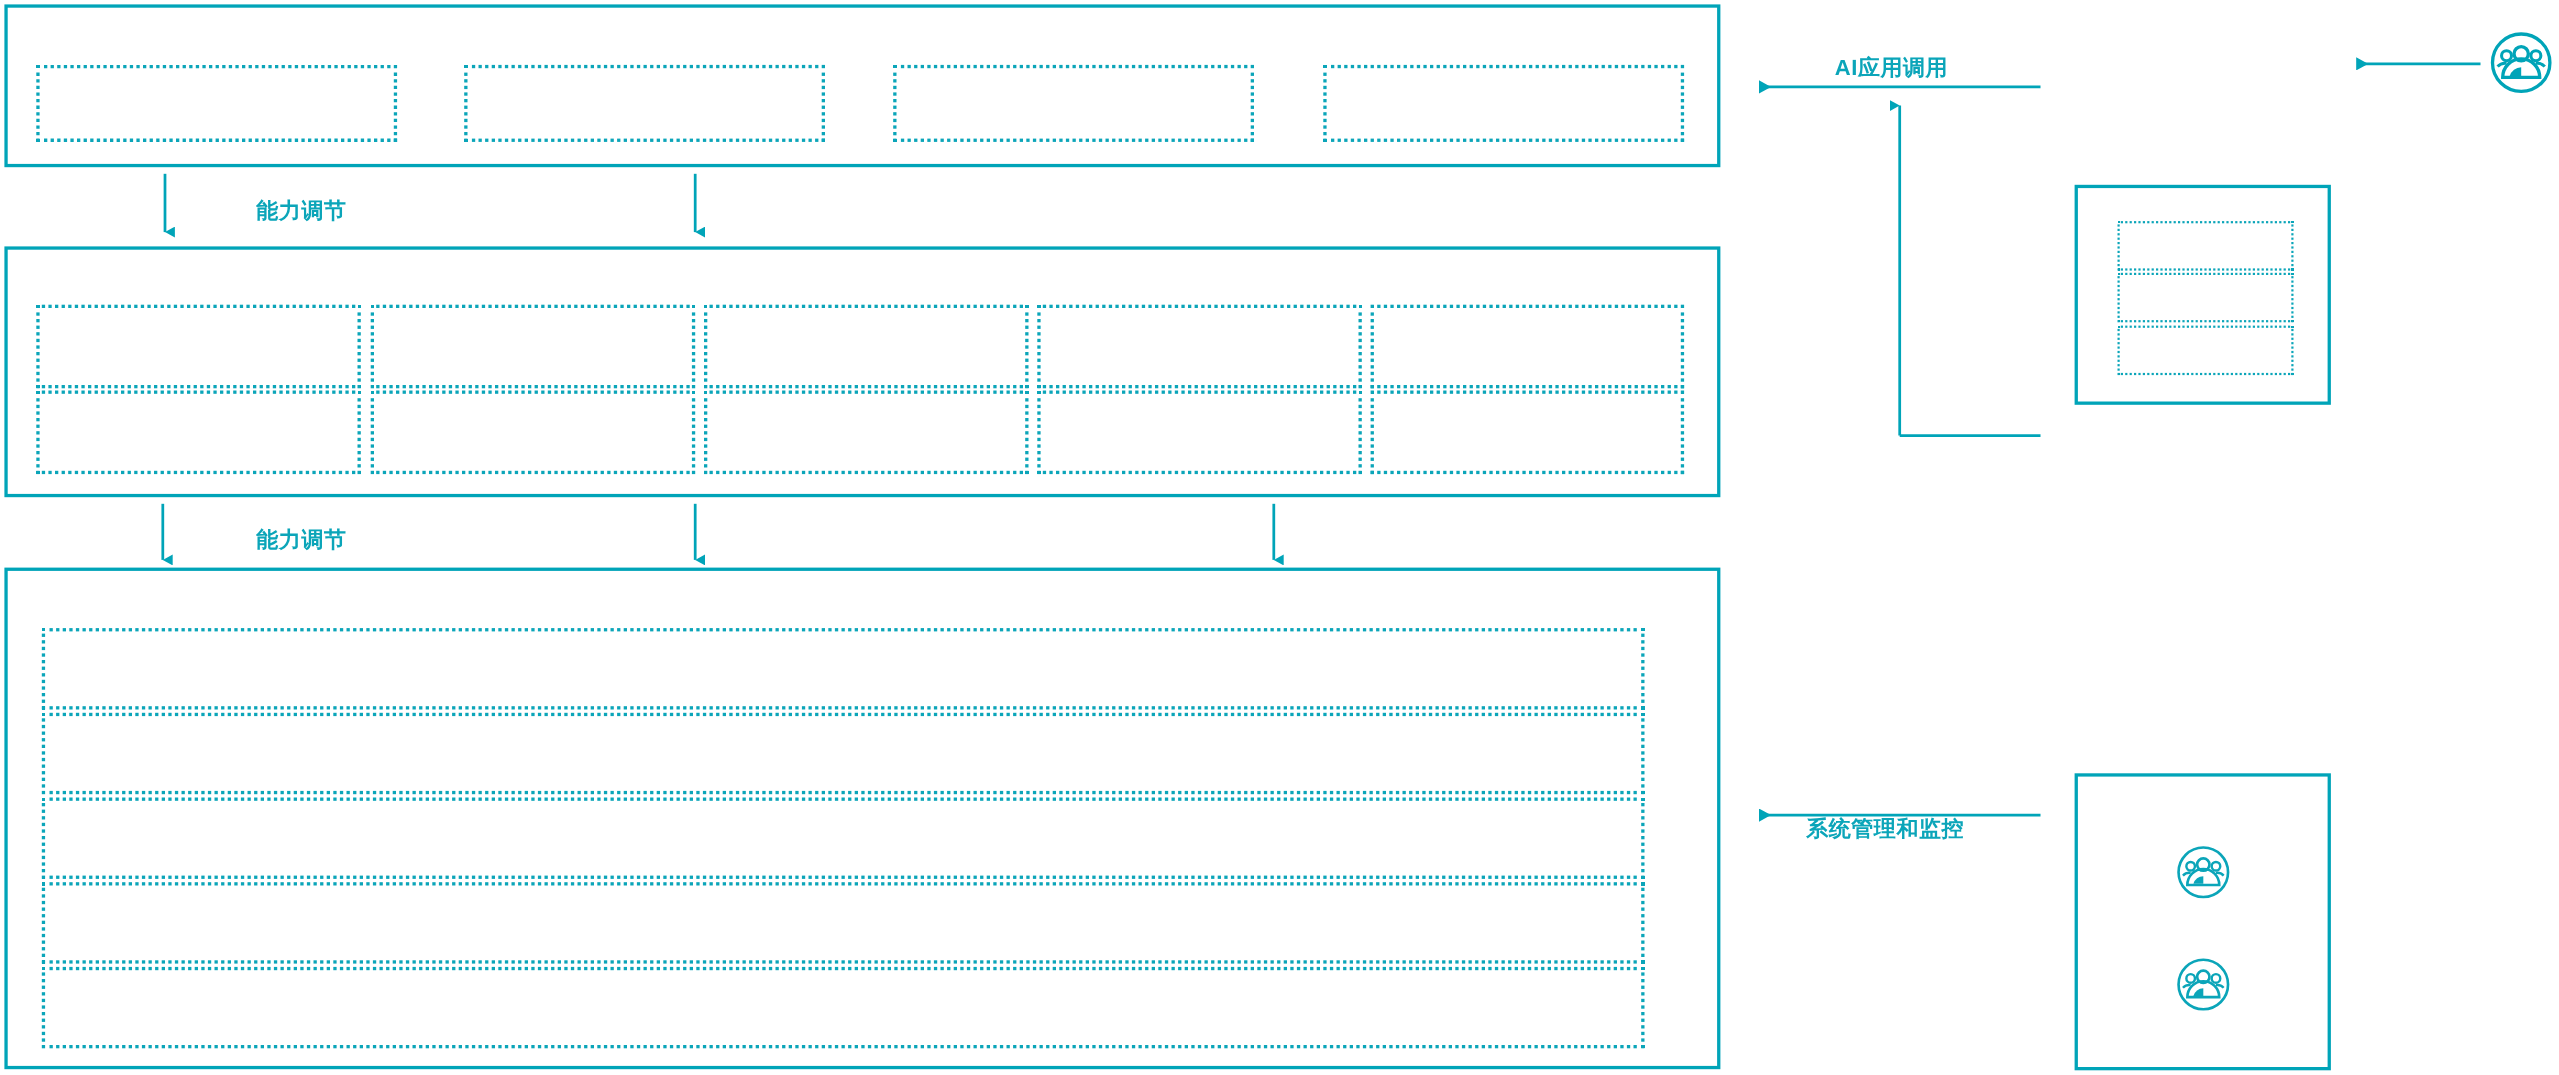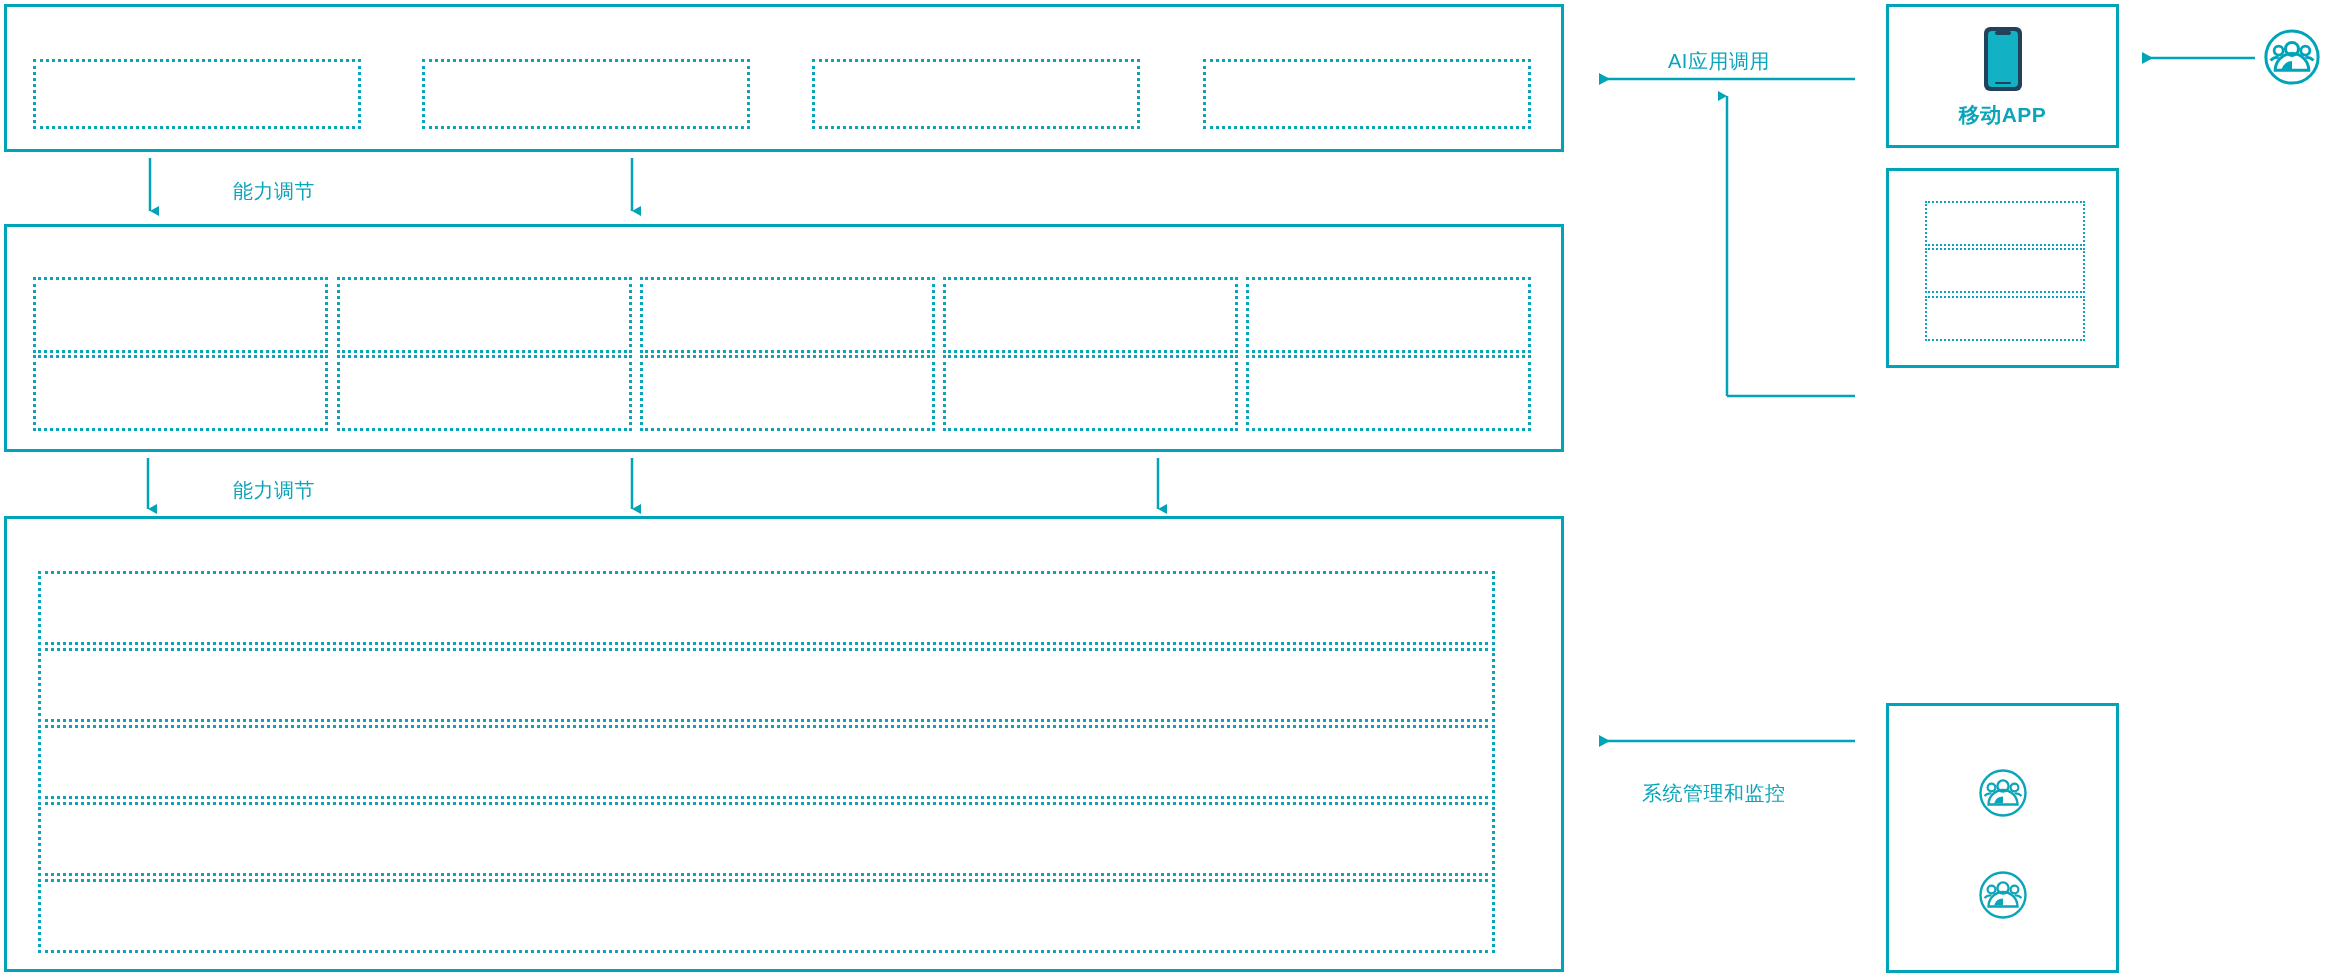--- a/index.html
+++ b/index.html
@@ -51,21 +51,21 @@
     font-size: 21px;
     font-weight: bold;
     letter-spacing: 0.5px;
   }
 
   
   .flow-label {
     position: absolute;
     color: #0ba5b9;
     font-size: 20px;
-    font-weight: normal;
+    font-weight: bold;
     white-space: nowrap;
     letter-spacing: 0.5px;
   }
 
   
   #arrows {
     position: absolute;
     left: 0;
     top: 0;
     width: 2326px;
@@ -198,37 +198,22 @@
   </div>
   <div class="slot" style="left:38px; top:802px; width:1457px; height:74px;">
     <span></span>
   </div>
   <div class="slot" style="left:38px; top:879px; width:1457px; height:74px;">
     <span></span>
   </div>
 
   <div class="flow-label" style="left:1668px; top:48px;">AI应用调用</div>
 
-  <div class="flow-label" style="left:1642px; top:780px;">系统管理和监控</div>
-
-  <div class="card" style="left:1886px; top:4px; width:233px; height:144px;">
-    <div class="icon-holder" style="left:50%; top:18px; transform:translateX(-50%);">
-      <svg width="46" height="68" viewBox="0 0 46 68" xmlns="http://www.w3.org/2000/svg">
-
-        <rect x="4" y="2" width="38" height="64" rx="6" ry="6" fill="#22425c"></rect>
-
-        <rect x="8" y="6" width="30" height="56" rx="4" ry="4" fill="#12b1c4"></rect>
-
-        <rect x="15" y="6" width="16" height="4" rx="2" ry="2" fill="#22425c"></rect>
-
-        <rect x="15" y="57" width="16" height="2" rx="1" ry="1" fill="#22425c"></rect>
-      </svg>
-    </div>
-    <div class="card-label" style="top:94px;">移动APP</div>
-  </div>
+  <div class="flow-label" style="left:1642px; top:740px;">系统管理和监控</div>
+
 
   <div class="card" style="left:1886px; top:168px; width:233px; height:200px;">
   </div>
   <div class="slot thin" style="left:1925px; top:201px; width:160px; height:45px;">
     <span></span>
   </div>
   <div class="slot thin" style="left:1925px; top:248px; width:160px; height:45px;">
     <span></span>
   </div>
   <div class="slot thin" style="left:1925px; top:296px; width:160px; height:45px;">

